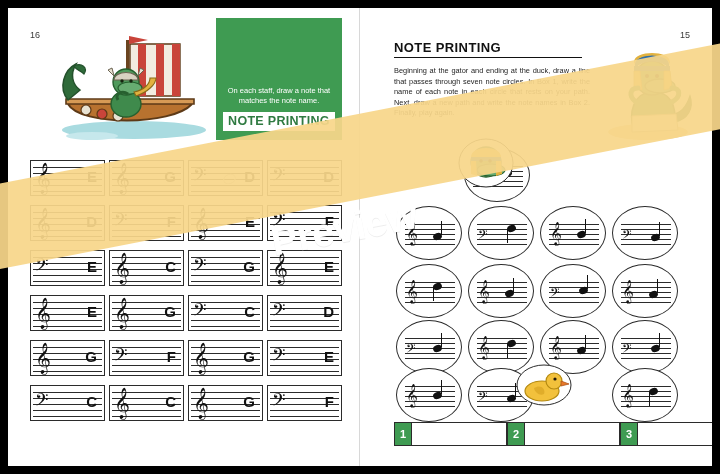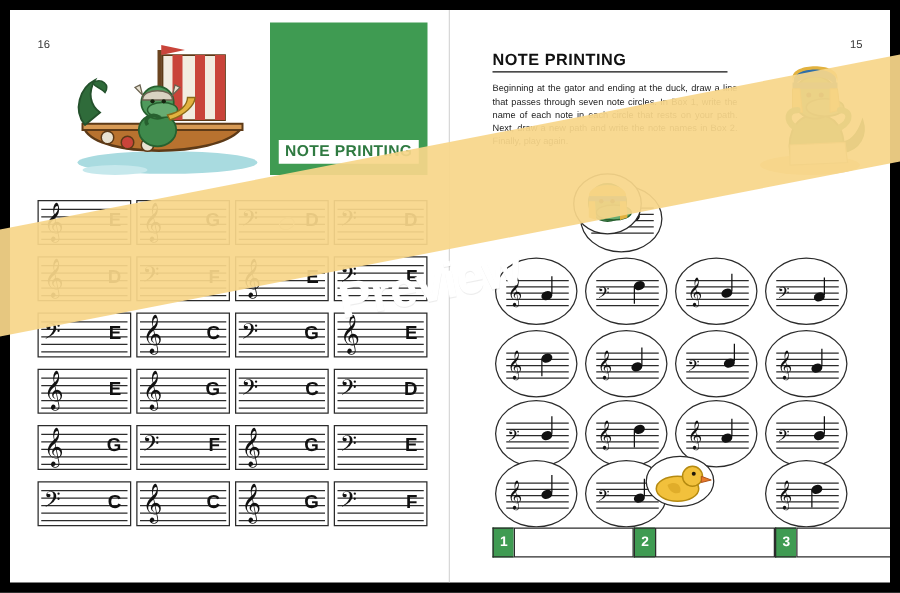--- a/index.html
+++ b/index.html
@@ -340,20 +340,21 @@
 
           <path d="M84 70 C96 66 104 58 104 52 L98 52 C98 58 92 64 82 66 Z" fill="#e2b23f" stroke="#8a6a18" stroke-width="1.1"></path>
 
           <path d="M66 74 C62 68 70 64 76 68" fill="none" stroke="#27602f" stroke-width="3"></path>
         </g>
       </svg>
     </div>
 
     <div class="banner-fold"></div>
     <div class="banner"></div>
+    <div class="banner-text">On each staff, draw a note that matches the note name.</div>
     <div class="banner-title">NOTE PRINTING</div>
 
     <div class="staff-grid">
 
       <div class="staff-row">
         <div class="staff-cell">
           <div class="staff-lines">
               <i style="top:0"></i>
               <i style="top:6px"></i>
               <i style="top:12px"></i>

